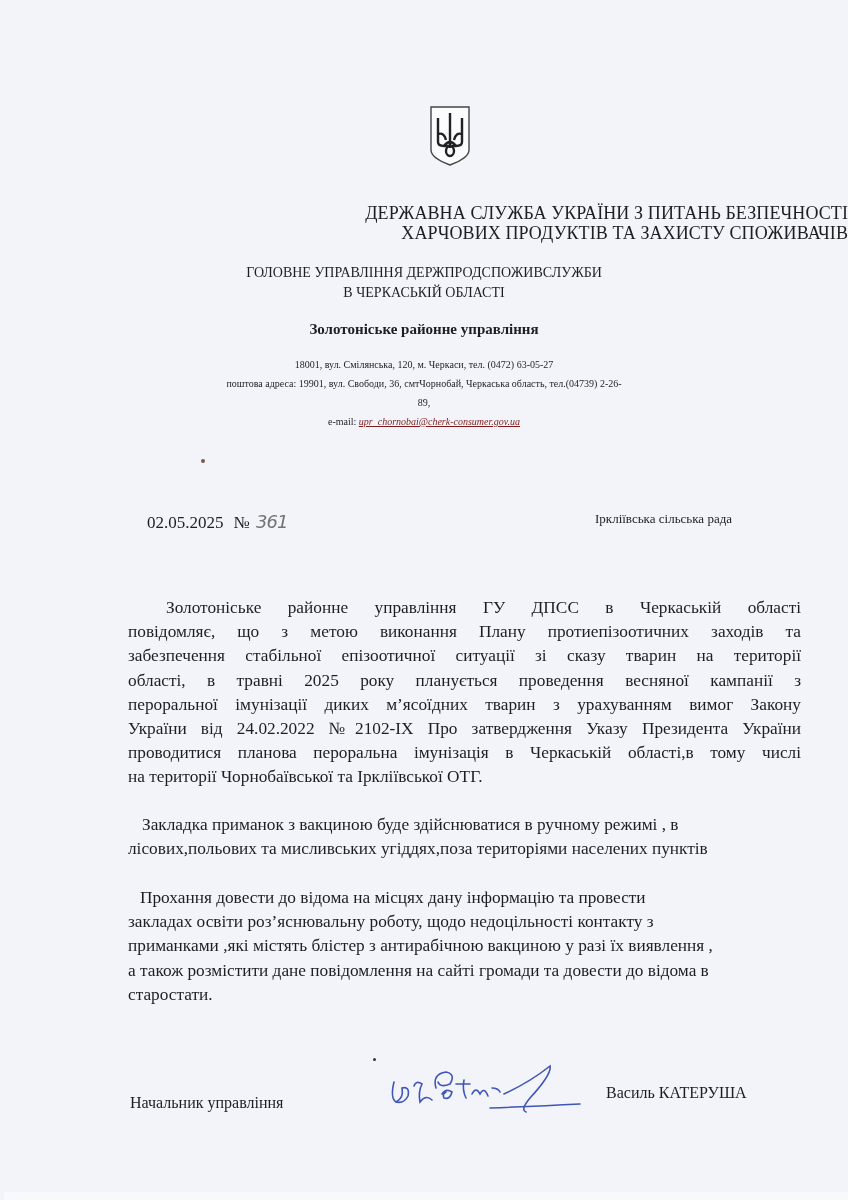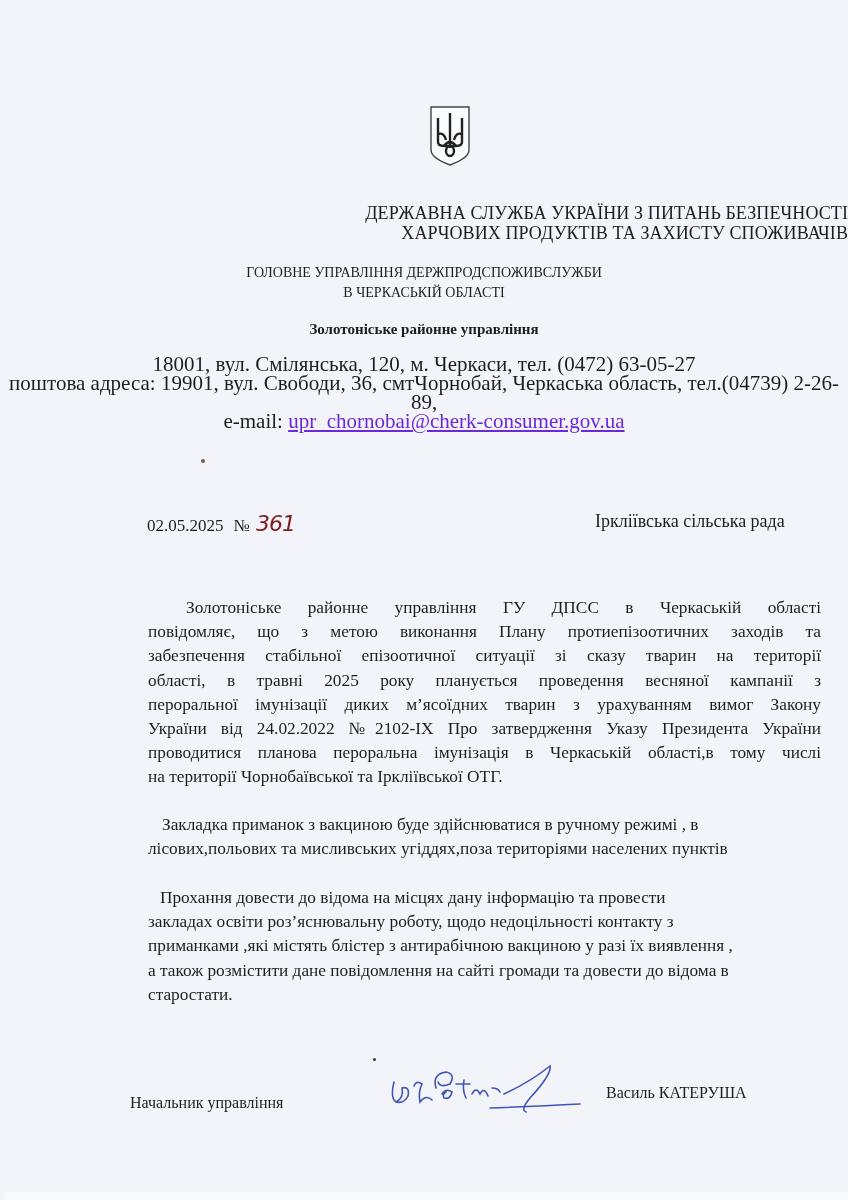--- a/index.html
+++ b/index.html
@@ -19,34 +19,34 @@
       background: #f8f9fc;
     }
     .crest {
       position: absolute; left: 428px; top: 104px; width: 44px; height: 64px;
     }
     .center { position: absolute; left: 0; width: 848px; text-align: center; }
     .agency { top: 203px; font-size: 18px; line-height: 20px; letter-spacing: 0.1px; text-align: right; }
     .agency div { white-space: nowrap; }
     .regional { top: 263px; font-size: 14px; line-height: 20px; }
     .district { top: 321px; font-size: 15px; font-weight: bold; font-family: "Liberation Serif", serif; }
-    .address { top: 355px; font-size: 21px; line-height: 19px; }
+    .address { top: 355px; font-size: 10px; line-height: 19px; }
     .address .line { white-space: nowrap; }
-    .email-link { text-decoration: underline; color: #6d28d9; }
+    .email-link { text-decoration: underline; color: #7f1d1d; font-style: italic; }
     .stain { position: absolute; left: 201px; top: 459px; width: 4px; height: 4px; border-radius: 50%; background: #7a5a4a; }
     .date-line {
       position: absolute; left: 147px; top: 511px; font-size: 17px; white-space: nowrap;
     }
     .reg-number {
-      font-family: "DejaVu Sans", sans-serif; font-style: italic; color: #7f1d1d;
-      font-size: 22px; letter-spacing: -1px; margin-left: 6px;
+      font-family: "DejaVu Sans", sans-serif; font-style: italic; color: #737373;
+      font-size: 18px; letter-spacing: -1px; margin-left: 6px;
     }
-    .recipient { position: absolute; left: 595px; top: 511px; font-size: 18px; white-space: nowrap; }
+    .recipient { position: absolute; left: 595px; top: 511px; font-size: 13px; white-space: nowrap; }
     .body-text {
-      position: absolute; left: 148px; width: 673px; font-size: 17.3px; line-height: 24.2px;
+      position: absolute; left: 128px; width: 673px; font-size: 17.3px; line-height: 24.2px;
     }
     .p1 { top: 596px; text-align: justify; text-align-last: left; }
     .p1 .first { text-indent: 38px; }
     .p2 { top: 813px; }
     .p3 { top: 886px; }
     .body-text .ln { white-space: nowrap; display: block; }
     .p1 .ln { text-align: justify; text-align-last: justify; white-space: normal; }
     .p1 .ln.last { text-align-last: left; }
     .indent { padding-left: 14px; }
     .indent2 { padding-left: 12px; }

